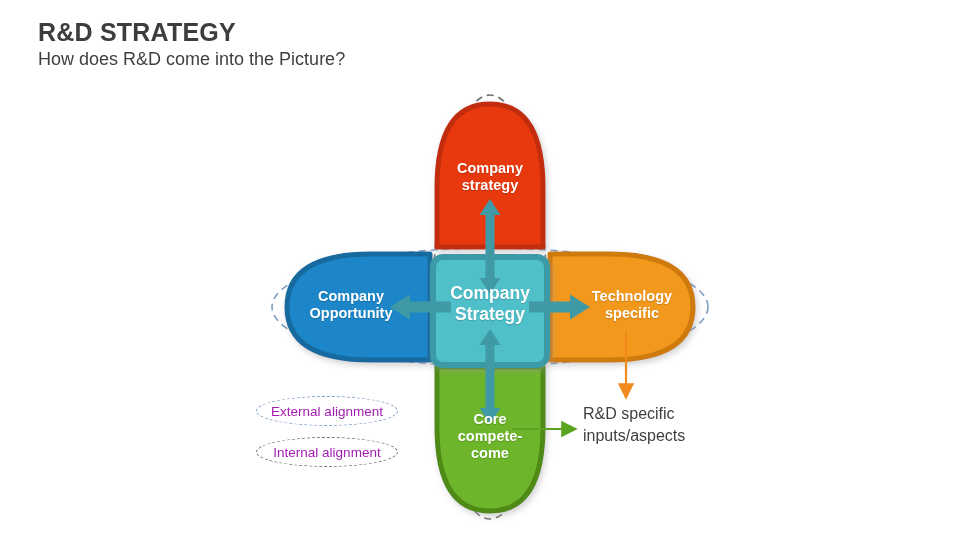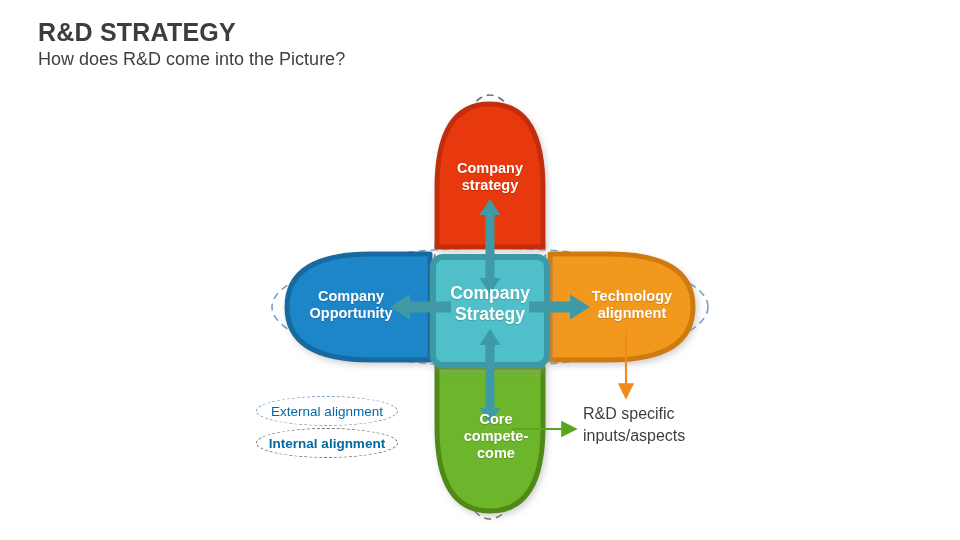--- a/index.html
+++ b/index.html
@@ -71,55 +71,54 @@
     left: 293px; top: 288px; width: 116px;
     font-size: 14.5px;
   }
   #label-technology-forefront {
     left: 573px; top: 288px; width: 118px;
     font-size: 14.5px;
   }
   #label-core-competencies {
     left: 440px; top: 411px; width: 100px;
     font-size: 14.5px;
-    padding-left: 6px;
   }
   #label-center {
     left: 428px; top: 283px; width: 124px;
     font-size: 17.5px;
   }
 
   
   .legend-item {
     position: absolute;
     width: 142px;
     height: 30px;
     display: flex;
     align-items: center;
     justify-content: center;
   }
   .legend-item span {
     position: relative;
     font-size: 13.5px;
-    color: #0369a1;
+    color: #a21caf;
     white-space: nowrap;
     z-index: 2;
   }
   .legend-ellipse {
     position: absolute;
     left: 0; top: 0;
     width: 100%; height: 100%;
     border-radius: 50%;
     box-sizing: border-box;
   }
   #legend-external { left: 256px; top: 396px; }
   #legend-external .legend-ellipse {
     border: 1.5px dashed #7b9cc4;
   }
-  #legend-internal { left: 256px; top: 428px; font-weight: bold; }
+  #legend-internal { left: 256px; top: 437px; }
   #legend-internal .legend-ellipse {
     border: 1.5px dashed #6f6f6f;
   }
 
   
   #annotation-rnd {
     position: absolute;
     left: 583px;
     top: 403px;
     width: 180px;
@@ -249,21 +248,21 @@
     <div>strategy</div>
   </div>
 
   <div class="petal-label" id="label-business-opportunity">
     <div>Company</div>
     <div>Opportunity</div>
   </div>
 
   <div class="petal-label" id="label-technology-forefront">
     <div>Technology</div>
-    <div>alignment</div>
+    <div>specific</div>
   </div>
 
   <div class="petal-label" id="label-core-competencies">
     <div>Core</div>
     <div>compete-</div>
     <div>come</div>
   </div>
 
   <div class="petal-label" id="label-center">
     <div>Company</div>

